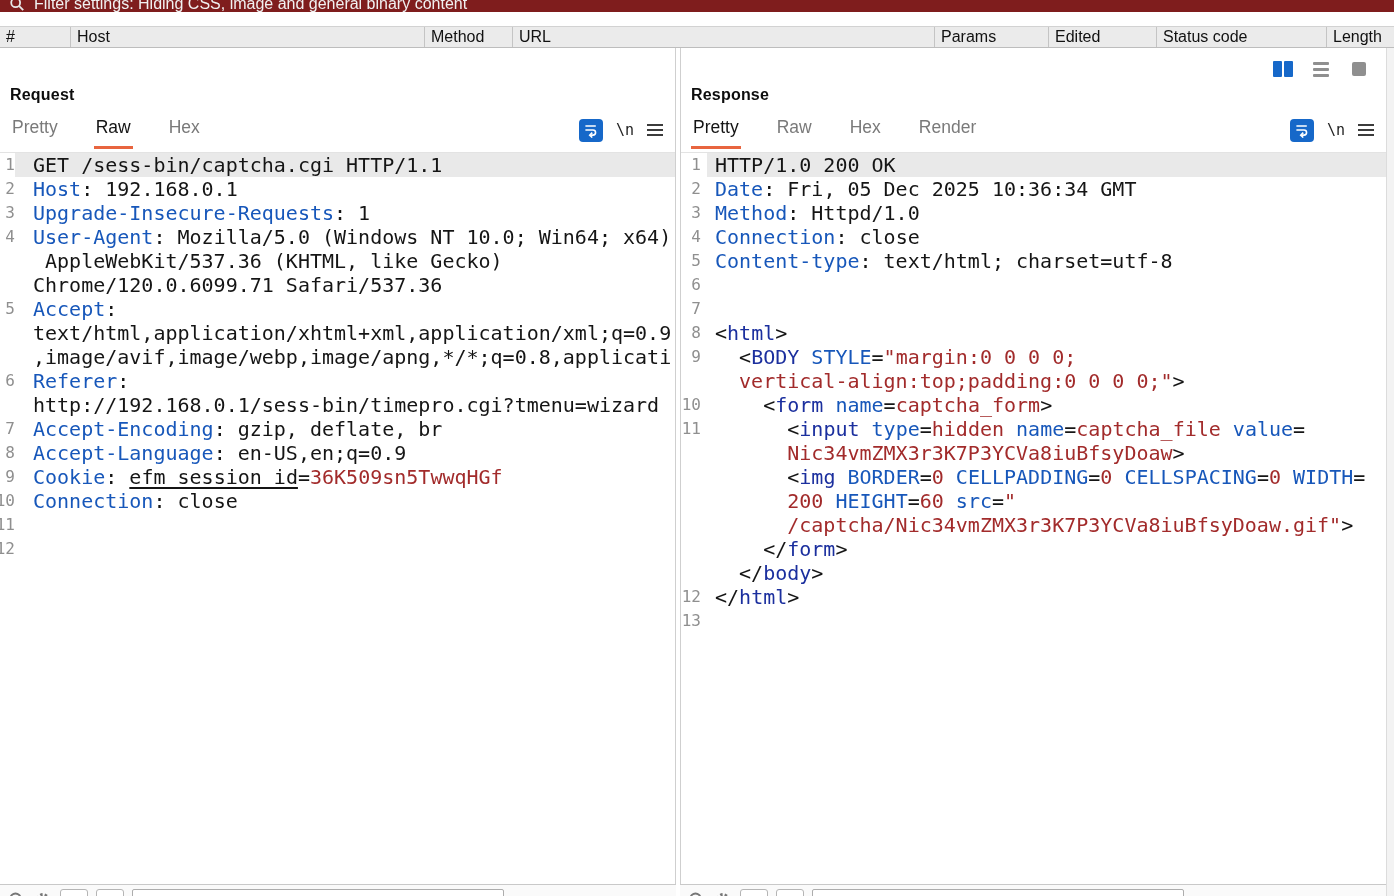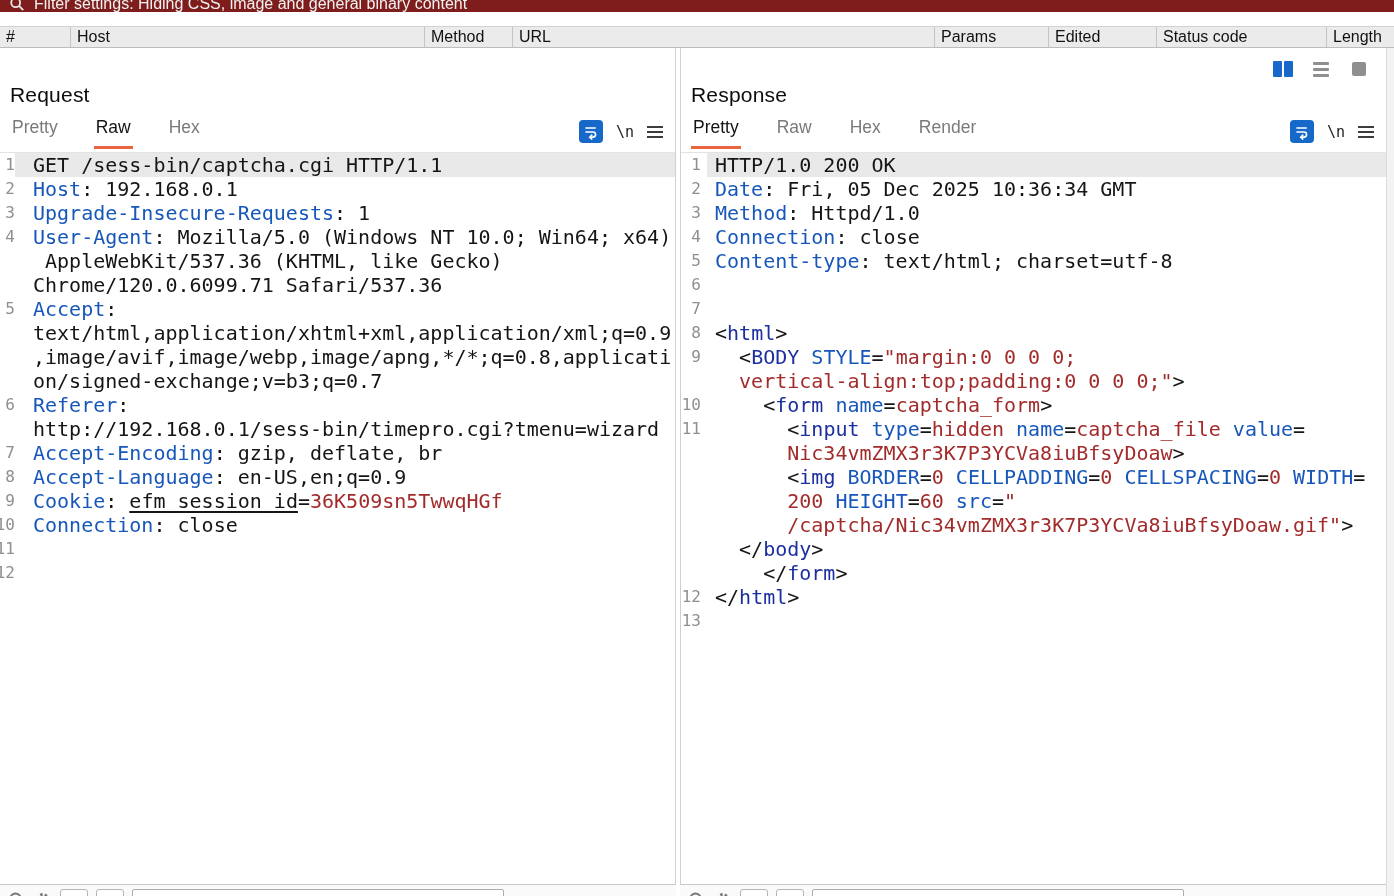--- a/index.html
+++ b/index.html
@@ -22,24 +22,24 @@
   .hcell:first-child { border-left:none; }
 
   
   #left-panel  { position:absolute; left:0;    top:48px; width:676px; height:836px;
                  border-right:1px solid #cfcfcf; background:#fff; overflow:hidden; }
   #right-panel { position:absolute; left:680px; top:48px; width:706px; height:836px;
                  border-left:1px solid #cfcfcf; background:#fff; overflow:hidden; }
   #v-scrollbar { position:absolute; left:1386px; top:48px; width:8px; height:848px;
                  background:#f3f3f3; border-left:1px solid #dcdcdc; }
 
-  .panel-title { margin:34px 0 0 10px; font-size:21px; font-weight:normal; color:#0d0d0d;
+  .panel-title { margin:34px 0 0 10px; font-size:16px; font-weight:bold; color:#0d0d0d;
                  letter-spacing:.2px; line-height:25px; }
 
-  .tabs { display:flex; align-items:flex-end; margin:10px 12px 0 10px; height:32px; }
+  .tabs { display:flex; align-items:center; margin:10px 12px 0 10px; height:32px; }
   .tab  { font-size:17.5px; color:#7a7a7a; margin-right:34px; padding:0 2px 8px 2px;
           border-bottom:3px solid transparent; }
   .tab.active { color:#141414; border-bottom-color:#e8653f; }
   .tab-icons { margin-left:auto; display:flex; align-items:center; gap:13px; padding-bottom:6px; }
   .wrap-btn { width:24px; height:23px; background:#1668c9; border-radius:4px;
               display:flex; align-items:center; justify-content:center; }
   .nl-label { font-family:"DejaVu Sans Mono", monospace; font-size:15px; color:#222; }
   .menu-icon { display:flex; flex-direction:column; gap:3px; }
   .menu-icon i { display:block; width:16px; height:2px; background:#3c3c3c; }
 
@@ -131,21 +131,20 @@
   <div id="req-code" class="code">
       <div class="row hl"><span class="gutter">1</span><span class="line"><span class="tk-p">GET /sess-bin/captcha.cgi HTTP/1.1</span></span></div>
       <div class="row"><span class="gutter">2</span><span class="line"><span class="tk-h">Host</span><span class="tk-p">: 192.168.0.1</span></span></div>
       <div class="row"><span class="gutter">3</span><span class="line"><span class="tk-h">Upgrade-Insecure-Requests</span><span class="tk-p">: 1</span></span></div>
       <div class="row"><span class="gutter">4</span><span class="line"><span class="tk-h">User-Agent</span><span class="tk-p">: Mozilla/5.0 (Windows NT 10.0; Win64; x64)</span></span></div>
       <div class="row"><span class="gutter"></span><span class="line"><span class="tk-p"> AppleWebKit/537.36 (KHTML, like Gecko)</span></span></div>
       <div class="row"><span class="gutter"></span><span class="line"><span class="tk-p">Chrome/120.0.6099.71 Safari/537.36</span></span></div>
       <div class="row"><span class="gutter">5</span><span class="line"><span class="tk-h">Accept</span><span class="tk-p">:</span></span></div>
       <div class="row"><span class="gutter"></span><span class="line"><span class="tk-p">text/html,application/xhtml+xml,application/xml;q=0.9</span></span></div>
       <div class="row"><span class="gutter"></span><span class="line"><span class="tk-p">,image/avif,image/webp,image/apng,*/*;q=0.8,applicati</span></span></div>
-      <div class="row"><span class="gutter"></span><span class="line"><span class="tk-p">on/signed-exchange;v=b3;q=0.7</span></span></div>
       <div class="row"><span class="gutter">6</span><span class="line"><span class="tk-h">Referer</span><span class="tk-p">:</span></span></div>
       <div class="row"><span class="gutter"></span><span class="line"><span class="tk-p">http://192.168.0.1/sess-bin/timepro.cgi?tmenu=wizard</span></span></div>
       <div class="row"><span class="gutter">7</span><span class="line"><span class="tk-h">Accept-Encoding</span><span class="tk-p">: gzip, deflate, br</span></span></div>
       <div class="row"><span class="gutter">8</span><span class="line"><span class="tk-h">Accept-Language</span><span class="tk-p">: en-US,en;q=0.9</span></span></div>
       <div class="row"><span class="gutter">9</span><span class="line"><span class="tk-h">Cookie</span><span class="tk-p">: </span><span class="tk-u">efm_session_id</span><span class="tk-p">=</span><span class="tk-v">36K509sn5TwwqHGf</span></span></div>
       <div class="row"><span class="gutter">10</span><span class="line"><span class="tk-h">Connection</span><span class="tk-p">: close</span></span></div>
       <div class="row"><span class="gutter">11</span><span class="line"></span></div>
       <div class="row"><span class="gutter">12</span><span class="line"></span></div>
     </div>
 </div>
@@ -198,22 +197,22 @@
       <div class="row"><span class="gutter">7</span><span class="line"></span></div>
       <div class="row"><span class="gutter">8</span><span class="line"><span class="tk-p">&lt;</span><span class="tk-t">html</span><span class="tk-p">&gt;</span></span></div>
       <div class="row"><span class="gutter">9</span><span class="line"><span class="tk-p">  &lt;</span><span class="tk-t">BODY</span><span class="tk-p"> </span><span class="tk-h">STYLE</span><span class="tk-p">=</span><span class="tk-v">"margin:0 0 0 0;</span></span></div>
       <div class="row"><span class="gutter"></span><span class="line"><span class="tk-v">  vertical-align:top;padding:0 0 0 0;"</span><span class="tk-p">&gt;</span></span></div>
       <div class="row"><span class="gutter">10</span><span class="line"><span class="tk-p">    &lt;</span><span class="tk-t">form</span><span class="tk-p"> </span><span class="tk-h">name</span><span class="tk-p">=</span><span class="tk-v">captcha_form</span><span class="tk-p">&gt;</span></span></div>
       <div class="row"><span class="gutter">11</span><span class="line"><span class="tk-p">      &lt;</span><span class="tk-t">input</span><span class="tk-p"> </span><span class="tk-h">type</span><span class="tk-p">=</span><span class="tk-v">hidden</span><span class="tk-p"> </span><span class="tk-h">name</span><span class="tk-p">=</span><span class="tk-v">captcha_file</span><span class="tk-p"> </span><span class="tk-h">value</span><span class="tk-p">=</span></span></div>
       <div class="row"><span class="gutter"></span><span class="line"><span class="tk-v">      Nic34vmZMX3r3K7P3YCVa8iuBfsyDoaw</span><span class="tk-p">&gt;</span></span></div>
       <div class="row"><span class="gutter"></span><span class="line"><span class="tk-p">      &lt;</span><span class="tk-t">img</span><span class="tk-p"> </span><span class="tk-h">BORDER</span><span class="tk-p">=</span><span class="tk-v">0</span><span class="tk-p"> </span><span class="tk-h">CELLPADDING</span><span class="tk-p">=</span><span class="tk-v">0</span><span class="tk-p"> </span><span class="tk-h">CELLSPACING</span><span class="tk-p">=</span><span class="tk-v">0</span><span class="tk-p"> </span><span class="tk-h">WIDTH</span><span class="tk-p">=</span></span></div>
       <div class="row"><span class="gutter"></span><span class="line"><span class="tk-v">      200</span><span class="tk-p"> </span><span class="tk-h">HEIGHT</span><span class="tk-p">=</span><span class="tk-v">60</span><span class="tk-p"> </span><span class="tk-h">src</span><span class="tk-p">=</span><span class="tk-v">"</span></span></div>
       <div class="row"><span class="gutter"></span><span class="line"><span class="tk-v">      /captcha/Nic34vmZMX3r3K7P3YCVa8iuBfsyDoaw.gif"</span><span class="tk-p">&gt;</span></span></div>
+      <div class="row"><span class="gutter"></span><span class="line"><span class="tk-p">    &lt;/</span><span class="tk-t">form</span><span class="tk-p">&gt;</span></span></div>
       <div class="row"><span class="gutter"></span><span class="line"><span class="tk-p">  &lt;/</span><span class="tk-t">body</span><span class="tk-p">&gt;</span></span></div>
-      <div class="row"><span class="gutter"></span><span class="line"><span class="tk-p">    &lt;/</span><span class="tk-t">form</span><span class="tk-p">&gt;</span></span></div>
       <div class="row"><span class="gutter">12</span><span class="line"><span class="tk-p">&lt;/</span><span class="tk-t">html</span><span class="tk-p">&gt;</span></span></div>
       <div class="row"><span class="gutter">13</span><span class="line"></span></div>
     </div>
 </div>
 
 <div id="v-scrollbar"></div>
 
 <div id="left-search" class="search-bar">
   <span style="display:flex;">
     <svg width="18" height="18" viewBox="0 0 18 18">

